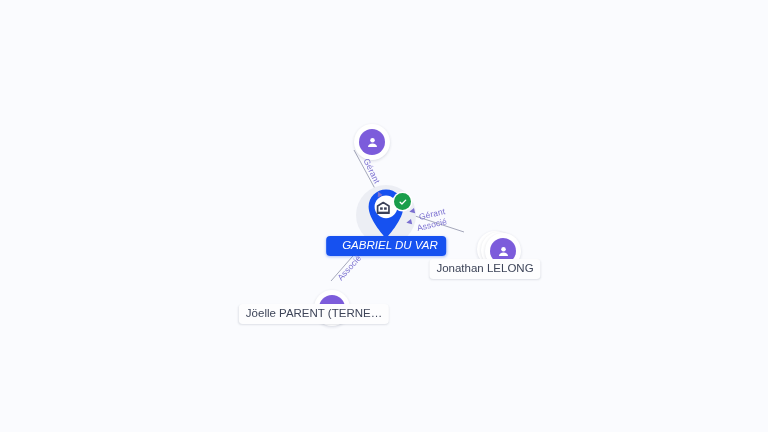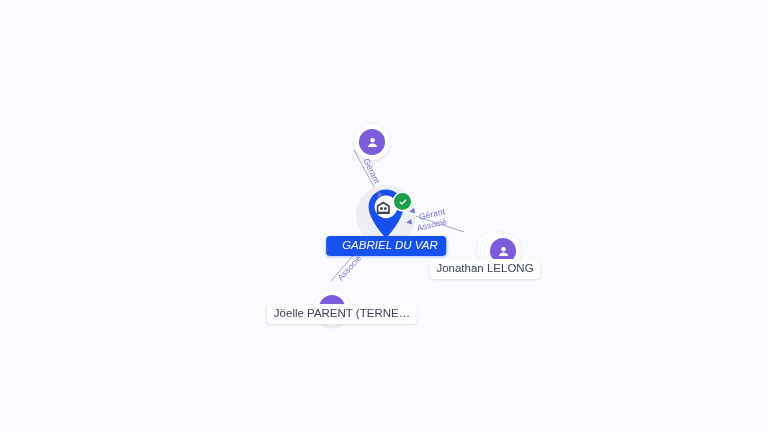--- a/index.html
+++ b/index.html
@@ -186,21 +186,21 @@
     <div class="avatar-stack">
       <div class="ring ring-main"></div>
       <div class="avatar-circle">
         <svg width="15" height="15" viewBox="0 0 24 24" aria-hidden="true">
           <circle cx="12" cy="8.2" r="3.6" fill="#ffffff"></circle>
           <path d="M4.8 19.2c0-3.6 3.2-5.8 7.2-5.8s7.2 2.2 7.2 5.8z" fill="#ffffff"></path>
         </svg>
       </div>
     </div>
   </div>
-  <div class="node-label" style="left:314px; top:304px;margin-left:28px;">Jöelle PARENT (TERNE…</div>
+  <div class="node-label" style="left:314px; top:304px;">Jöelle PARENT (TERNE…</div>
 
   <div id="company-node" style="left:386px; top:215px;">
     <div class="pin-halo"></div>
     <svg class="pin-shape" viewBox="0 0 42 54" xmlns="http://www.w3.org/2000/svg">
       <path d="M21 2.5C11.4 2.5 3.6 10.2 3.6 19.8c0 12.3 14.6 28.4 16.2 30.2a1.6 1.6 0 0 0 2.4 0c1.6-1.8 16.2-17.9 16.2-30.2C38.4 10.2 30.6 2.5 21 2.5z" fill="#1651f0"></path>
       <circle cx="21" cy="19.8" r="11.4" fill="#ffffff"></circle>
       <g transform="translate(11.4 11.4) scale(0.80)">
         <path d="M1.5 18.5V9.6l7.1-4.4 7.1 4.4v8.9z" fill="none" stroke="#3b4158" stroke-width="2.1" stroke-linejoin="round"></path>
         <rect x="4.6" y="11.2" width="3.3" height="3.0" fill="#3b4158"></rect>
         <rect x="9.6" y="11.2" width="3.3" height="3.0" fill="#3b4158"></rect>

